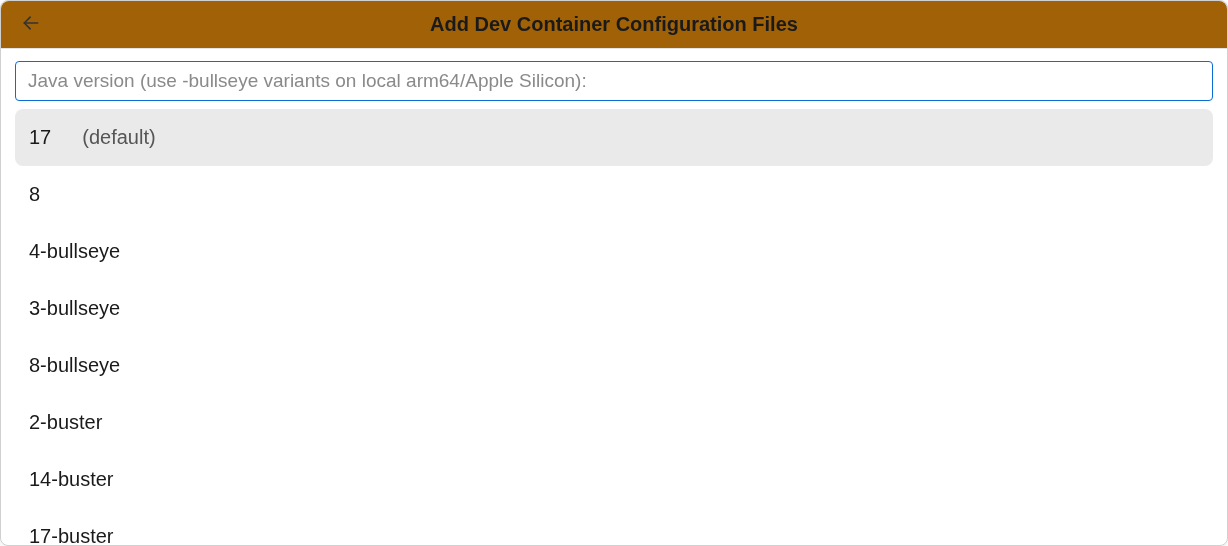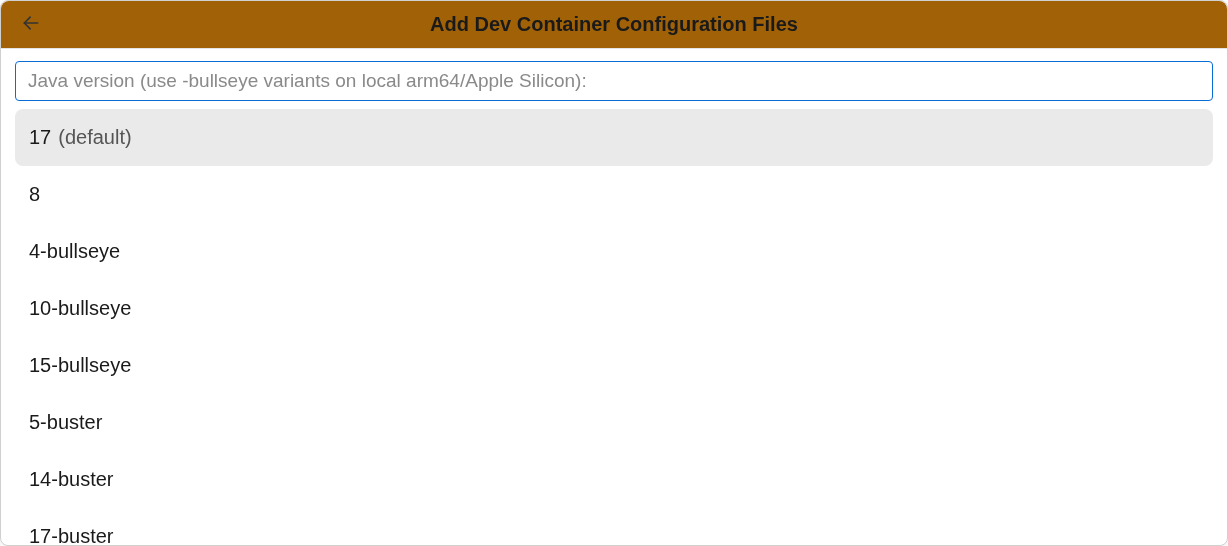--- a/index.html
+++ b/index.html
@@ -91,20 +91,21 @@
       gap: 7px;
     }
     .list-item.selected {
       background: #eaeaea;
     }
     .item-label {
       color: #1a1a1a;
     }
     .item-suffix {
       color: #555555;
+      margin-left: 24px;
     }
   </style>
 </head>
 <body>
 
 <div class="dialog">
   <div class="header">
     <div class="back-button">
       <span>
         <svg viewBox="0 0 24 24" fill="none" stroke="currentColor" stroke-width="2" stroke-linecap="round" stroke-linejoin="round">
@@ -125,27 +126,27 @@
       <span class="item-label">17</span>
       <span class="item-suffix">(default)</span>
     </div>
     <div class="list-item">
       <span class="item-label">8</span>
     </div>
     <div class="list-item">
       <span class="item-label">4-bullseye</span>
     </div>
     <div class="list-item">
-      <span class="item-label">10-bullseye</span>
+      <span class="item-label">3-bullseye</span>
     </div>
     <div class="list-item">
-      <span class="item-label">15-bullseye</span>
+      <span class="item-label">8-bullseye</span>
     </div>
     <div class="list-item">
-      <span class="item-label">5-buster</span>
+      <span class="item-label">2-buster</span>
     </div>
     <div class="list-item">
       <span class="item-label">14-buster</span>
     </div>
     <div class="list-item">
       <span class="item-label">17-buster</span>
     </div>
   </div>
 </div>
 

